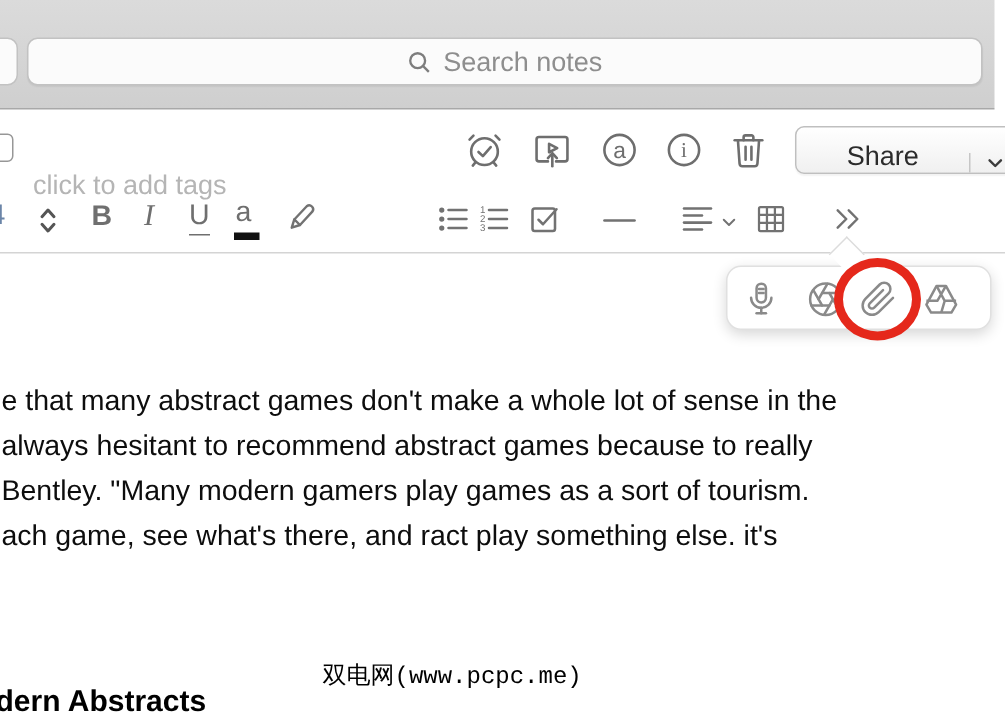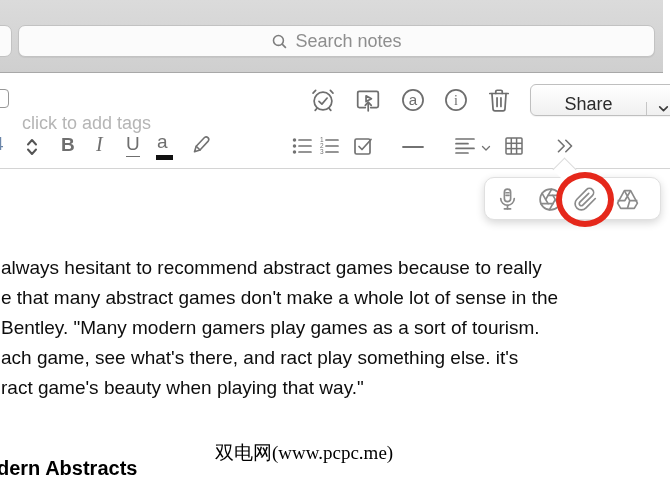--- a/index.html
+++ b/index.html
@@ -75,22 +75,22 @@
   .red-ellipse {
     position:absolute; left:556px; top:172px; width:58px; height:55px;
     border:6px solid #e5281b; border-radius:50%; z-index:5;
   }
   
   .note-body { position:absolute; left:1px; top:253px; width:669px; }
   .body-line {
     height:30px; line-height:30px; font-size:19px; color:#0d0d0d; white-space:nowrap;
   }
   .watermark {
-    position:absolute; left:215px; top:440px; font-size:19px; color:#000;
-    font-family:Liberation Serif, serif; white-space:nowrap;
+    position:absolute; left:215px; top:440px; font-size:16px; color:#000;
+    font-family:Liberation Mono, monospace; white-space:nowrap;
   }
   .heading-partial {
     position:absolute; left:-3px; top:457px; font-size:20px; font-weight:bold; color:#000;
     white-space:nowrap;
   }
   svg { display:block; }
 </style>
 </head>
 <body>
 
@@ -241,21 +241,20 @@
     <path d="M21.44 11.05l-9.19 9.19a6 6 0 0 1-8.49-8.49l9.19-9.19a4 4 0 0 1 5.66 5.66l-9.2 9.19a2 2 0 0 1-2.83-2.83l8.49-8.48"></path>
   </svg>
   <svg class="pop-icon" style="left:130px" viewBox="0 0 24 24" fill="none" stroke="currentColor" stroke-width="1.6" stroke-linejoin="round">
     <path d="M9 3.5 h6 L21.5 15.5 l-3 5 H5.5 l-3 -5 Z"></path>
     <path d="M9 3.5 L14.2 13 H21.5 M15 3.5 L9.5 13 H2.5 M14.2 13 L12 20.5"></path>
   </svg>
 </div>
 <div class="red-ellipse"></div>
 
 <div class="note-body">
+  <div class="body-line">e that many abstract games don't make a whole lot of sense in the</div>
   <div class="body-line">always hesitant to recommend abstract games because to really</div>
-  <div class="body-line">e that many abstract games don't make a whole lot of sense in the</div>
   <div class="body-line">Bentley. "Many modern gamers play games as a sort of tourism.</div>
   <div class="body-line">ach game, see what's there, and ract play something else. it's</div>
-  <div class="body-line">ract game's beauty when playing that way."</div>
 </div>
 
 <div class="watermark">双电网(www.pcpc.me)</div>
 <div class="heading-partial">dern Abstracts</div>
 
 </body></html>

